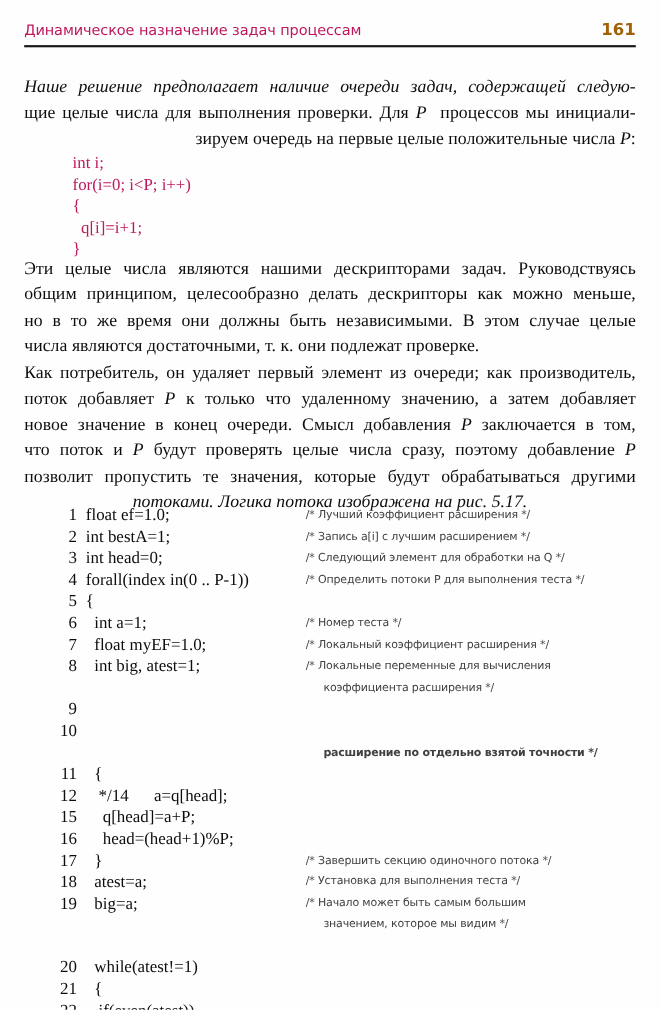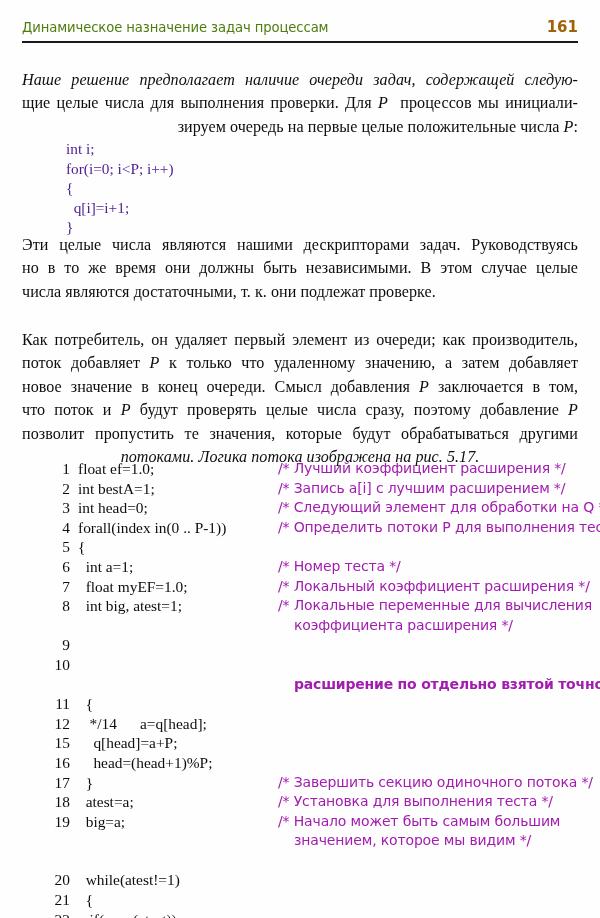--- a/index.html
+++ b/index.html
@@ -32,21 +32,21 @@
     top: 18px;
     width: 556px;
     display: flex;
     align-items: baseline;
     justify-content: space-between;
   }
   .runhead-title {
     font-family: "DejaVu Sans", "Liberation Sans", sans-serif;
     font-size: 13.2px;
     letter-spacing: -0.1px;
-    color: #4d7c0f;
+    color: #be185d;
     white-space: nowrap;
   }
   .runhead-folio {
     font-family: "DejaVu Sans", "Liberation Sans", sans-serif;
     font-size: 15px;
     font-weight: bold;
     color: #a16207;
   }
   .runhead-rule {
     position: absolute;
@@ -74,21 +74,21 @@
     font-family: "Liberation Serif", "DejaVu Serif", serif;
   }
 
   
   .codeblock {
     position: absolute;
     left: 66px;
     font-size: 15.3px;
     line-height: 19.6px;
     white-space: pre;
-    color: #4c1d95;
+    color: #be185d;
     font-family: "Liberation Serif", "DejaVu Serif", serif;
   }
 
   
   .listing {
     position: absolute;
     left: 22px;
     top: 459px;
     width: 556px;
   }
@@ -112,24 +112,24 @@
     left: 56px;
     font-size: 15.4px;
     line-height: 19.6px;
     white-space: pre;
     color: #0d0d0d;
     font-family: "Liberation Serif", "DejaVu Serif", serif;
   }
   .lcom {
     position: absolute;
     left: 256px;
-    font-size: 14px;
+    font-size: 10px;
     line-height: 19.6px;
     white-space: pre;
-    color: #a21caf;
+    color: #404040;
     font-family: "DejaVu Sans", "Liberation Sans", sans-serif;
     letter-spacing: -0.15px;
   }
   .lcom.bold {
     font-weight: bold;
     letter-spacing: -0.2px;
   }
   .lcom.cont { left: 272px; }
   .lcom.bold.cont { left: 272px; }
 </style>
@@ -151,20 +151,21 @@
     </div>
 
   <div class="codeblock" id="initcode" style="top: 139px;">int i;
 for(i=0; i&lt;P; i++)
 {
   q[i]=i+1;
 }</div>
 
   <div class="para" id="para2" style="top: 233px;">
       <div style="text-align: justify; white-space: pre-wrap; text-align-last: justify;">Эти целые числа являются нашими дескрипторами задач. Руководствуясь</div>
+      <div style="text-align: justify; white-space: pre-wrap; text-align-last: justify;">общим принципом, целесообразно делать дескрипторы как можно меньше,</div>
       <div style="text-align: justify; white-space: pre-wrap; text-align-last: justify;">но в то же время они должны быть независимыми. В этом случае целые</div>
       <div style="text-align: left; white-space: pre-wrap;">числа являются достаточными, т. к. они подлежат проверке.</div>
     </div>
 
   <div class="para" id="para3" style="top: 328px;">
       <div style="text-align: justify; white-space: pre-wrap; text-align-last: justify;">Как потребитель, он удаляет первый элемент из очереди; как производитель,</div>
       <div style="text-align: justify; white-space: pre-wrap; text-align-last: justify;">поток добавляет <span class="mathvar">P</span> к только что удаленному значению, а затем добавляет</div>
       <div style="text-align: justify; white-space: pre-wrap; text-align-last: justify;">новое значение в конец очереди. Смысл добавления <span class="mathvar">P</span> заключается в том,</div>
       <div style="text-align: justify; white-space: pre-wrap; text-align-last: justify;">что поток и <span class="mathvar">P</span> будут проверять целые числа сразу, поэтому добавление <span class="mathvar">P</span></div>
       <div style="text-align: justify; white-space: pre-wrap; text-align-last: justify;">позволит пропустить те значения, которые будут обрабатываться другими</div>

